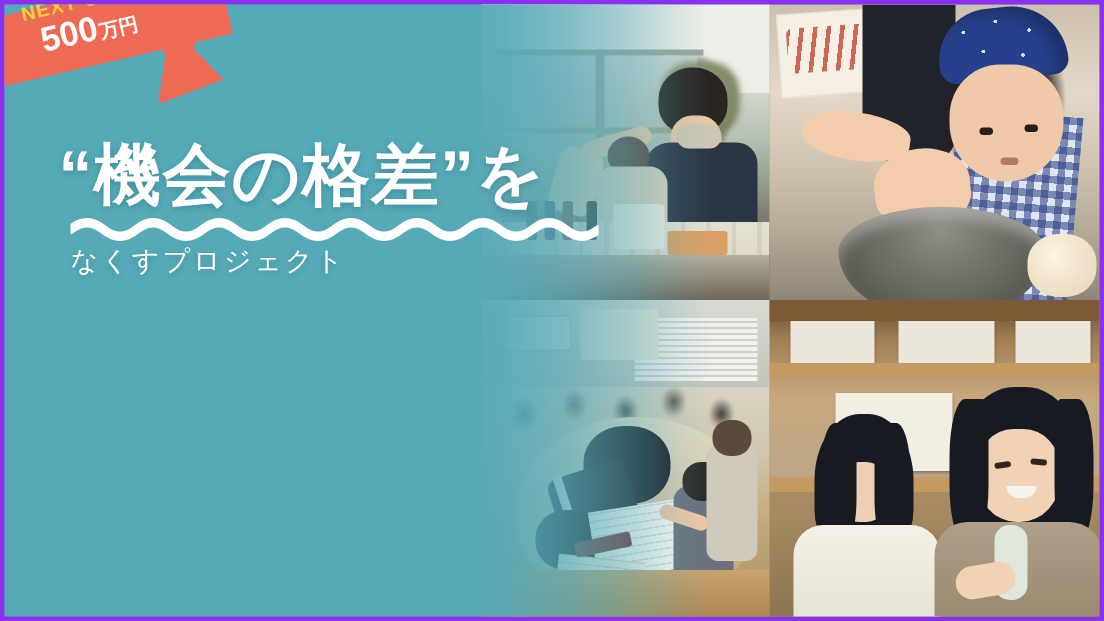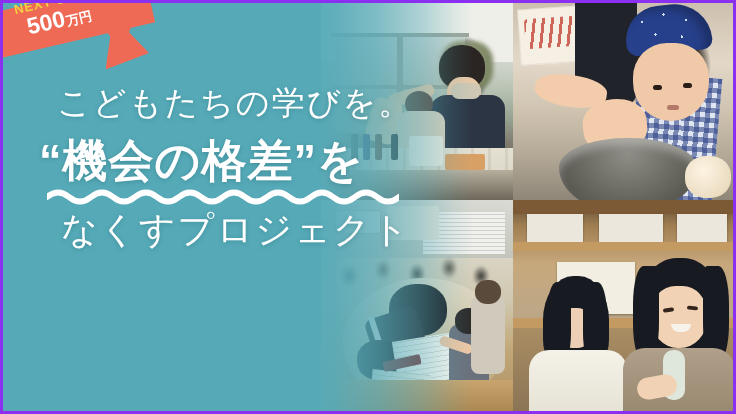--- a/index.html
+++ b/index.html
@@ -146,21 +146,21 @@
 
   
   .headline { position:absolute; left:42px; top:78px; color:#fff;
     text-shadow:0 1px 5px rgba(0,60,70,.28); }
   .hl-line { font-weight:400; letter-spacing:2px; white-space:nowrap; }
   .hl1 { font-size:33px; line-height:1.32; }
   .hl2 { font-size:33px; line-height:1.32; margin-left:12px; }
   .hl3-wrap { position:relative; margin-top:6px; margin-left:-6px; white-space:nowrap; }
   .hl3 { font-size:45px; font-weight:bold; letter-spacing:1px; }
   .wavy { position:absolute; left:8px; top:56px; width:352px; height:18px; }
-  .hl4 { font-size:36px; line-height:1.3; margin-top:16px; margin-left:16px; letter-spacing:2px; }
+  .hl4 { font-size:18px; line-height:1.3; margin-top:16px; margin-left:2px; letter-spacing:2px; }
 </style>
 </head>
 <body>
 
 <div class="screen">
 
   <div class="collage">
 
     <div class="photo photo-classroom">
       <div class="win-glass" style="left:14px;  top:34px; width:62px; height:96px;"></div>
@@ -265,21 +265,20 @@
   <div class="ribbon-wrap">
     <div class="ribbon-fork"></div>
     <div class="ribbon-band"></div>
     <div class="ribbon-text">
       <span class="goal-label">NEXT GOAL</span>
       <span class="goal-amount"><span>500</span><span class="yen">万円</span></span>
     </div>
   </div>
 
   <div class="headline">
-    <div class="hl-line hl2">こどもたちの学びを。</div>
 
     <div class="hl3-wrap">
       <span class="hl-line hl3">“機会の格差”</span><span class="hl3 wo">を</span>
       <svg class="wavy" viewBox="0 0 352 18" preserveAspectRatio="none">
         <path d="M0 10 Q 11 1 22 10 T 44 10 T 66 10 T 88 10 T 110 10 T 132 10 T 154 10 T 176 10 T 198 10 T 220 10 T 242 10 T 264 10 T 286 10 T 308 10 T 330 10 T 352 10" fill="none" stroke="#ffffff" stroke-width="6" stroke-linecap="round"></path>
       </svg>
     </div>
 
     <div class="hl-line hl4">なくすプロジェクト</div>
   </div>

